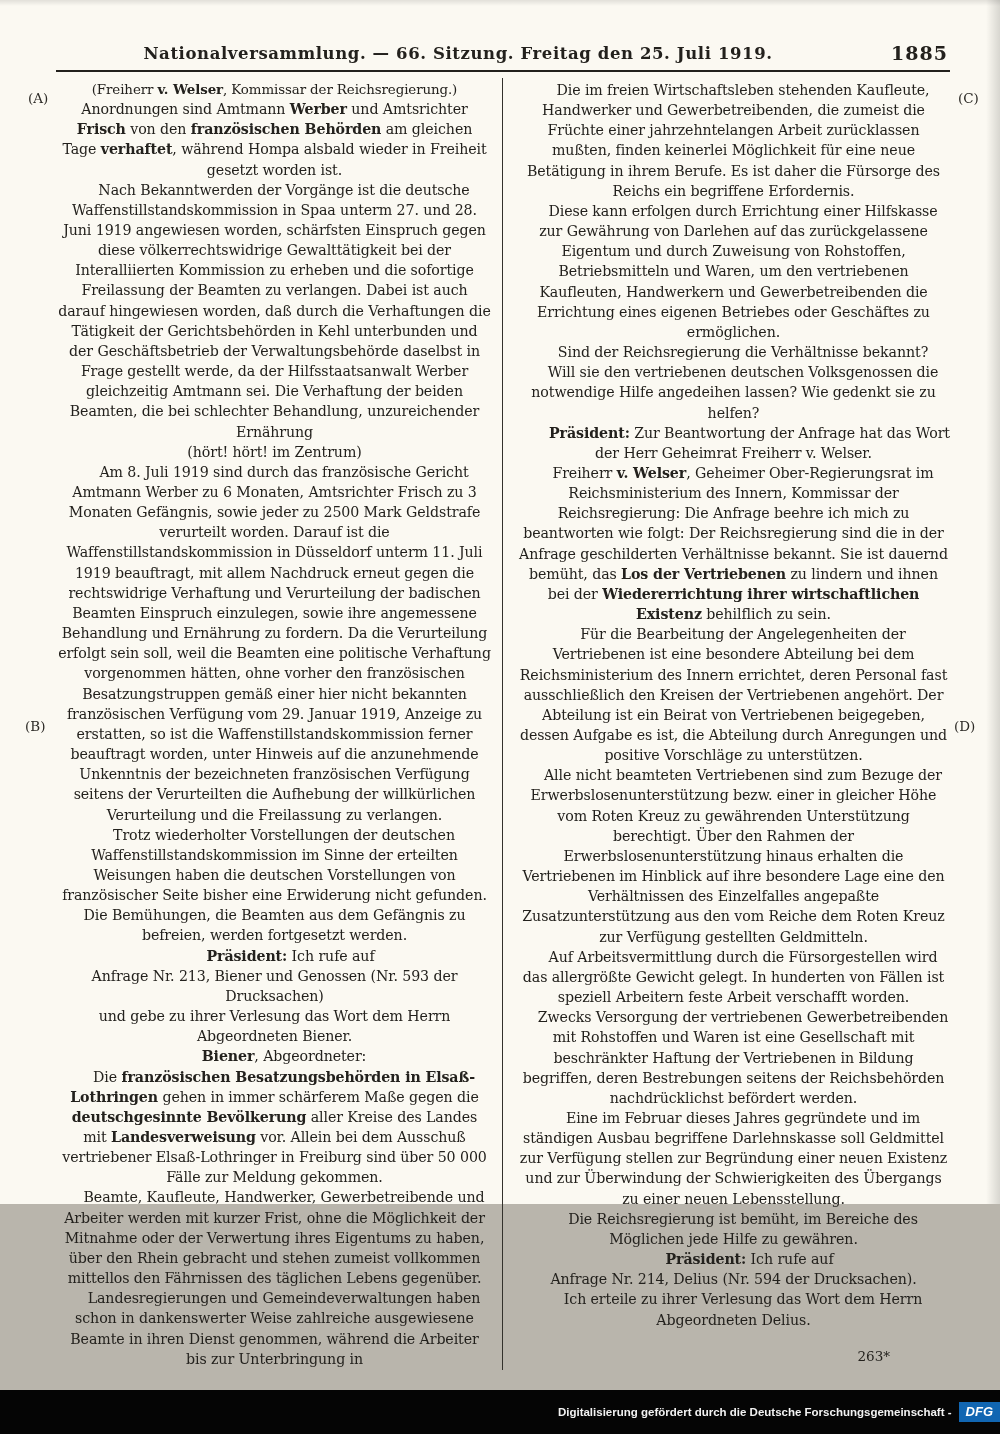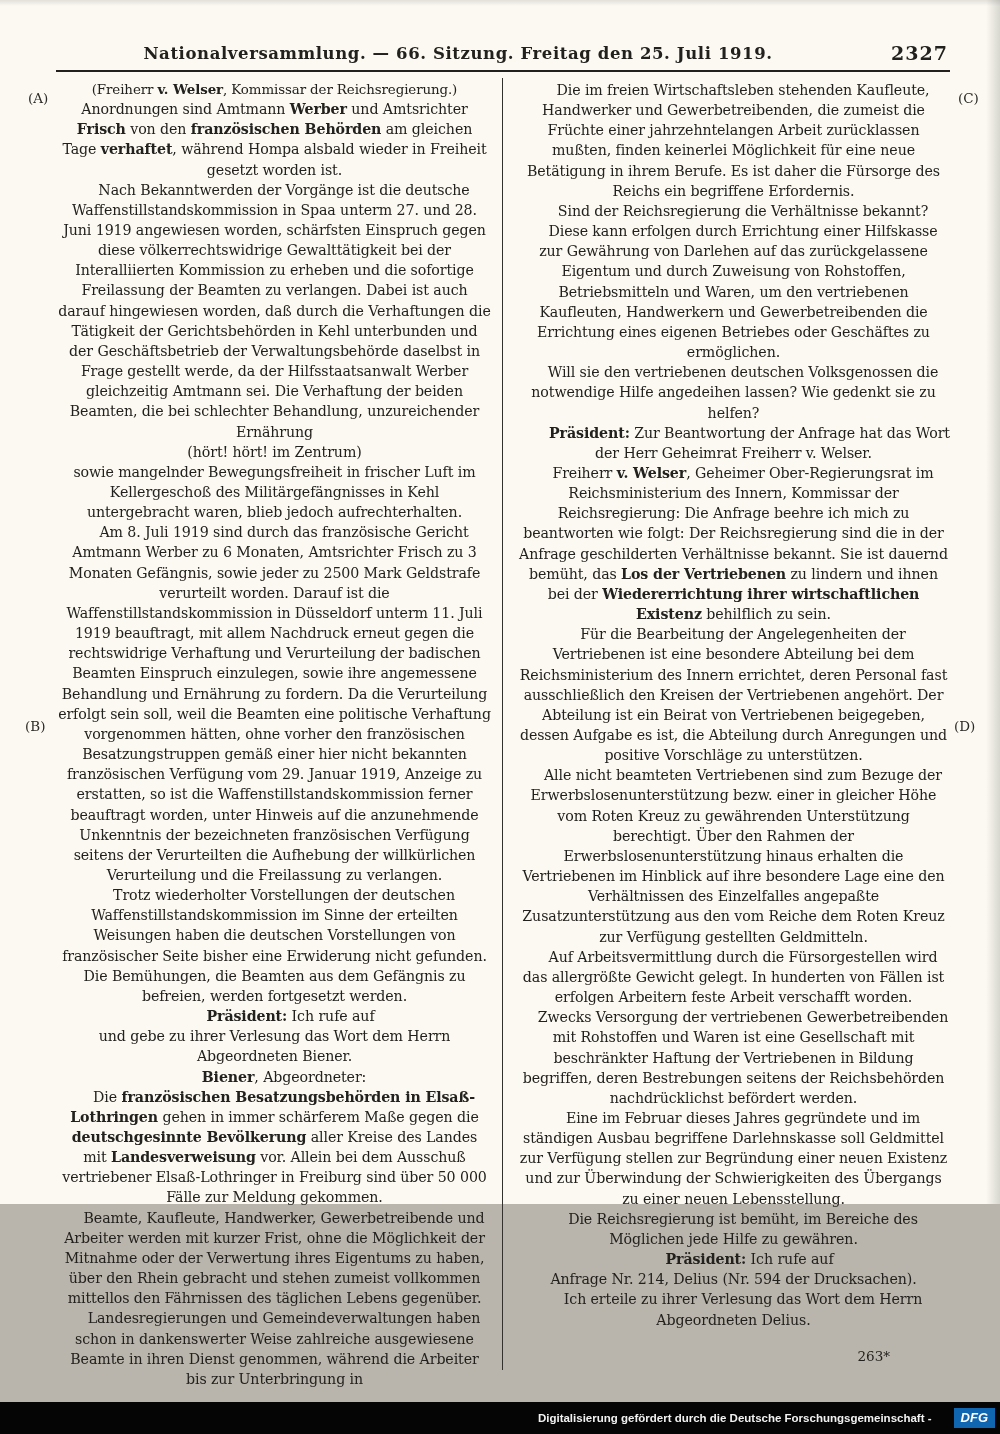--- a/index.html
+++ b/index.html
@@ -65,79 +65,79 @@
   .mk-c { left:958px; top:90px; }
   .mk-d { left:954px; top:718px; }
   .divider {
     position:absolute; left:502px; top:78px; width:1px; height:1292px;
     background:#33312c;
   }
   .printer-mark {
     position:absolute; top:1348px; right:110px; font-size:13.5px;
   }
   .footer-bar {
-    position:absolute; left:0; bottom:0; width:1000px; height:32px;
+    position:absolute; left:0; bottom:0; width:1000px; height:44px;
     background:#050505; display:flex; align-items:center; justify-content:flex-end;
-    gap:22px; padding-right:5px;
+    gap:7px; 
   }
   .credit {
     color:#f2f2f2; font-family:"Liberation Sans", sans-serif;
     font-size:11.5px; font-weight:bold;
   }
   .dfg-logo {
     background:#1166b2; color:#ffffff; font-family:"Liberation Sans", sans-serif;
     font-size:13px; font-weight:bold; font-style:italic;
     padding:3px 7px 4px 7px; line-height:1;
   }
 </style>
 </head>
 <body>
 
 <div class="page">
 
   <div class="hdr">
     <div class="hdr-title">Nationalversammlung. — 66. Sitzung. Freitag den 25. Juli 1919.</div>
-    <div class="hdr-page">2327</div>
+    <div class="hdr-page">1885</div>
   </div>
 
   <span class="margin-marker mk-a">(A)</span>
   <span class="margin-marker mk-b">(B)</span>
   <span class="margin-marker mk-c">(C)</span>
   <span class="margin-marker mk-d">(D)</span>
 
   <div class="divider"></div>
 
   <div class="cols">
 
     <div class="col">
       <p class="caption"><span>(Freiherr </span><span class="bold">v. Welser</span><span>, Kommissar der Reichsregierung.)</span></p>
       <p class="pn"><span>Anordnungen sind Amtmann </span><span class="bold">Werber</span><span> und Amtsrichter </span><span class="bold">Frisch</span><span> von den </span><span class="bold">französischen Behörden</span><span> am gleichen Tage </span><span class="bold">verhaftet</span><span>, während Hompa alsbald wieder in Freiheit gesetzt worden ist.</span></p>
       <p class="p"><span>Nach Bekanntwerden der Vorgänge ist die deutsche Waffenstillstandskommission in Spaa unterm 27. und 28. Juni 1919 angewiesen worden, schärfsten Einspruch gegen diese völkerrechtswidrige Gewalttätigkeit bei der Interalliierten Kommission zu erheben und die sofortige Freilassung der Beamten zu verlangen. Dabei ist auch darauf hingewiesen worden, daß durch die Verhaftungen die Tätigkeit der Gerichtsbehörden in Kehl unterbunden und der Geschäftsbetrieb der Verwaltungsbehörde daselbst in Frage gestellt werde, da der Hilfsstaatsanwalt Werber gleichzeitig Amtmann sei. Die Verhaftung der beiden Beamten, die bei schlechter Behandlung, unzureichender Ernährung</span></p>
       <p class="center"><span>(hört! hört! im Zentrum)</span></p>
-      <p class="pn"><span>sowie mangelnder Bewegungsfreiheit in frischer Luft im Kellergeschoß des Militärgefängnisses in Kehl untergebracht waren, blieb jedoch aufrechterhalten.</span></p>
       <p class="p"><span>Am 8. Juli 1919 sind durch das französische Gericht Amtmann Werber zu 6 Monaten, Amtsrichter Frisch zu 3 Monaten Gefängnis, sowie jeder zu 2500 Mark Geldstrafe verurteilt worden. Darauf ist die Waffenstillstandskommission in Düsseldorf unterm 11. Juli 1919 beauftragt, mit allem Nachdruck erneut gegen die rechtswidrige Verhaftung und Verurteilung der badischen Beamten Einspruch einzulegen, sowie ihre angemessene Behandlung und Ernährung zu fordern. Da die Verurteilung erfolgt sein soll, weil die Beamten eine politische Verhaftung vorgenommen hätten, ohne vorher den französischen Besatzungstruppen gemäß einer hier nicht bekannten französischen Verfügung vom 29. Januar 1919, Anzeige zu erstatten, so ist die Waffenstillstandskommission ferner beauftragt worden, unter Hinweis auf die anzunehmende Unkenntnis der bezeichneten französischen Verfügung seitens der Verurteilten die Aufhebung der willkürlichen Verurteilung und die Freilassung zu verlangen.</span></p>
       <p class="p"><span>Trotz wiederholter Vorstellungen der deutschen Waffenstillstandskommission im Sinne der erteilten Weisungen haben die deutschen Vorstellungen von französischer Seite bisher eine Erwiderung nicht gefunden. Die Bemühungen, die Beamten aus dem Gefängnis zu befreien, werden fortgesetzt werden.</span></p>
       <p class="pres"><span class="bold">Präsident:</span><span> Ich rufe auf</span></p>
+      <p class="ref"><span>Anfrage Nr. 213, Biener und Genossen (Nr. 593 der Drucksachen)</span></p>
       <p class="pn"><span>und gebe zu ihrer Verlesung das Wort dem Herrn Abgeordneten Biener.</span></p>
       <p class="p sp"><span class="bold">Biener</span><span>, Abgeordneter:</span></p>
       <p class="q"><span>Die </span><span class="bold">französischen Besatzungsbehörden in Elsaß-Lothringen</span><span> gehen in immer schärferem Maße gegen die </span><span class="bold">deutschgesinnte Bevölkerung</span><span> aller Kreise des Landes mit </span><span class="bold">Landesverweisung</span><span> vor. Allein bei dem Ausschuß vertriebener Elsaß-Lothringer in Freiburg sind über 50 000 Fälle zur Meldung gekommen.</span></p>
       <p class="q"><span>Beamte, Kaufleute, Handwerker, Gewerbetreibende und Arbeiter werden mit kurzer Frist, ohne die Möglichkeit der Mitnahme oder der Verwertung ihres Eigentums zu haben, über den Rhein gebracht und stehen zumeist vollkommen mittellos den Fährnissen des täglichen Lebens gegenüber.</span></p>
       <p class="q"><span>Landesregierungen und Gemeindeverwaltungen haben schon in dankenswerter Weise zahlreiche ausgewiesene Beamte in ihren Dienst genommen, während die Arbeiter bis zur Unterbringung in</span></p>
     </div>
 
     <div class="col">
       <p class="q"><span>Die im freien Wirtschaftsleben stehenden Kaufleute, Handwerker und Gewerbetreibenden, die zumeist die Früchte einer jahrzehntelangen Arbeit zurücklassen mußten, finden keinerlei Möglichkeit für eine neue Betätigung in ihrem Berufe. Es ist daher die Fürsorge des Reichs ein begriffene Erfordernis.</span></p>
+      <p class="q"><span>Diese kann erfolgen durch Errichtung einer Hilfskasse zur Gewährung von Darlehen auf das zurückgelassene Eigentum und durch Zuweisung von Rohstoffen, Betriebsmitteln und Waren, um den vertriebenen Kaufleuten, Handwerkern und Gewerbetreibenden die Errichtung eines eigenen Betriebes oder Geschäftes zu ermöglichen.</span></p>
       <p class="q"><span>Sind der Reichsregierung die Verhältnisse bekannt?</span></p>
-      <p class="q"><span>Diese kann erfolgen durch Errichtung einer Hilfskasse zur Gewährung von Darlehen auf das zurückgelassene Eigentum und durch Zuweisung von Rohstoffen, Betriebsmitteln und Waren, um den vertriebenen Kaufleuten, Handwerkern und Gewerbetreibenden die Errichtung eines eigenen Betriebes oder Geschäftes zu ermöglichen.</span></p>
       <p class="q"><span>Will sie den vertriebenen deutschen Volksgenossen die notwendige Hilfe angedeihen lassen? Wie gedenkt sie zu helfen?</span></p>
       <p class="pres"><span class="bold">Präsident:</span><span> Zur Beantwortung der Anfrage hat das Wort der Herr Geheimrat Freiherr v. Welser.</span></p>
       <p class="p sp"><span>Freiherr </span><span class="bold">v. Welser</span><span>, Geheimer Ober-Regierungsrat im Reichsministerium des Innern, Kommissar der Reichsregierung: Die Anfrage beehre ich mich zu beantworten wie folgt: Der Reichsregierung sind die in der Anfrage geschilderten Verhältnisse bekannt. Sie ist dauernd bemüht, das </span><span class="bold">Los der Vertriebenen</span><span> zu lindern und ihnen bei der </span><span class="bold">Wiedererrichtung ihrer wirtschaftlichen Existenz</span><span> behilflich zu sein.</span></p>
       <p class="p"><span>Für die Bearbeitung der Angelegenheiten der Vertriebenen ist eine besondere Abteilung bei dem Reichsministerium des Innern errichtet, deren Personal fast ausschließlich den Kreisen der Vertriebenen angehört. Der Abteilung ist ein Beirat von Vertriebenen beigegeben, dessen Aufgabe es ist, die Abteilung durch Anregungen und positive Vorschläge zu unterstützen.</span></p>
       <p class="p"><span>Alle nicht beamteten Vertriebenen sind zum Bezuge der Erwerbslosenunterstützung bezw. einer in gleicher Höhe vom Roten Kreuz zu gewährenden Unterstützung berechtigt. Über den Rahmen der Erwerbslosenunterstützung hinaus erhalten die Vertriebenen im Hinblick auf ihre besondere Lage eine den Verhältnissen des Einzelfalles angepaßte Zusatzunterstützung aus den vom Reiche dem Roten Kreuz zur Verfügung gestellten Geldmitteln.</span></p>
-      <p class="p"><span>Auf Arbeitsvermittlung durch die Fürsorgestellen wird das allergrößte Gewicht gelegt. In hunderten von Fällen ist erfolgen Arbeitern feste Arbeit verschafft worden.</span></p>
+      <p class="p"><span>Auf Arbeitsvermittlung durch die Fürsorgestellen wird das allergrößte Gewicht gelegt. In hunderten von Fällen ist speziell Arbeitern feste Arbeit verschafft worden.</span></p>
       <p class="p"><span>Zwecks Versorgung der vertriebenen Gewerbetreibenden mit Rohstoffen und Waren ist eine Gesellschaft mit beschränkter Haftung der Vertriebenen in Bildung begriffen, deren Bestrebungen seitens der Reichsbehörden nachdrücklichst befördert werden.</span></p>
       <p class="p"><span>Eine im Februar dieses Jahres gegründete und im ständigen Ausbau begriffene Darlehnskasse soll Geldmittel zur Verfügung stellen zur Begründung einer neuen Existenz und zur Überwindung der Schwierigkeiten des Übergangs zu einer neuen Lebensstellung.</span></p>
       <p class="p"><span>Die Reichsregierung ist bemüht, im Bereiche des Möglichen jede Hilfe zu gewähren.</span></p>
       <p class="pres"><span class="bold">Präsident:</span><span> Ich rufe auf</span></p>
       <p class="ref"><span>Anfrage Nr. 214, Delius (Nr. 594 der Drucksachen).</span></p>
       <p class="p"><span>Ich erteile zu ihrer Verlesung das Wort dem Herrn Abgeordneten Delius.</span></p>
     </div>
 
   </div>
 

